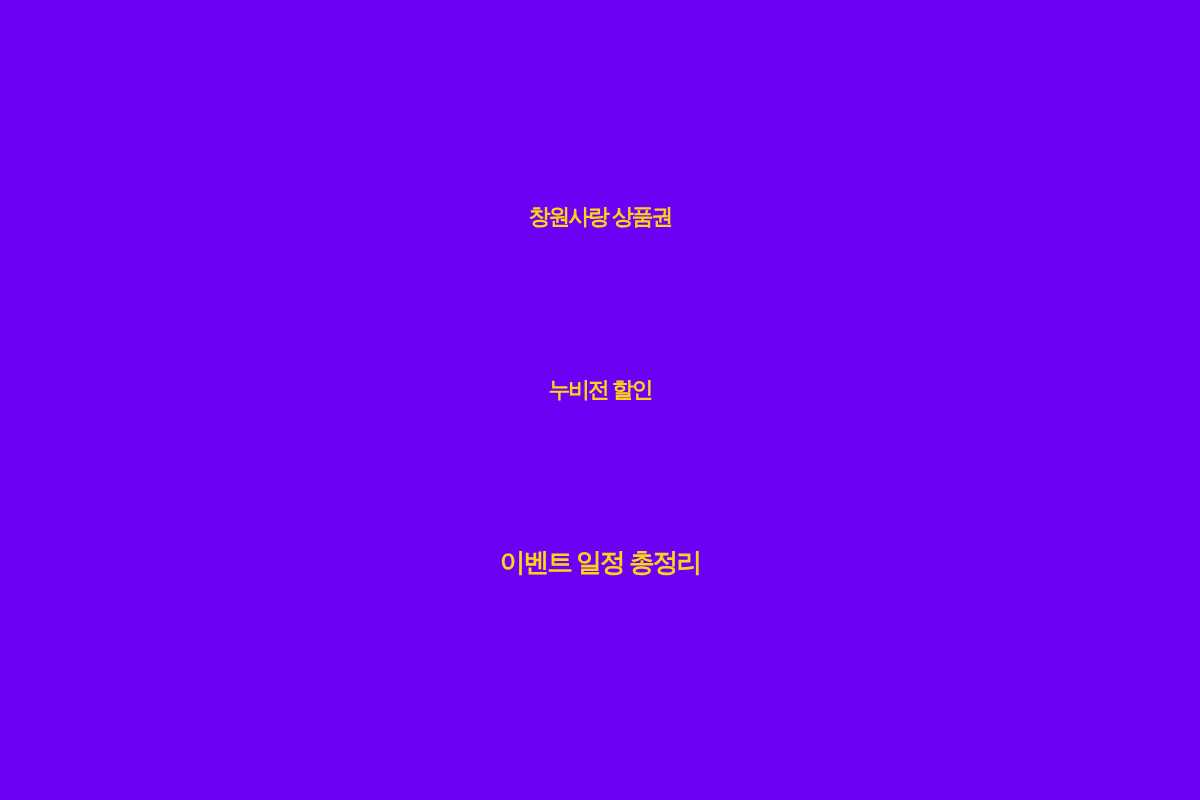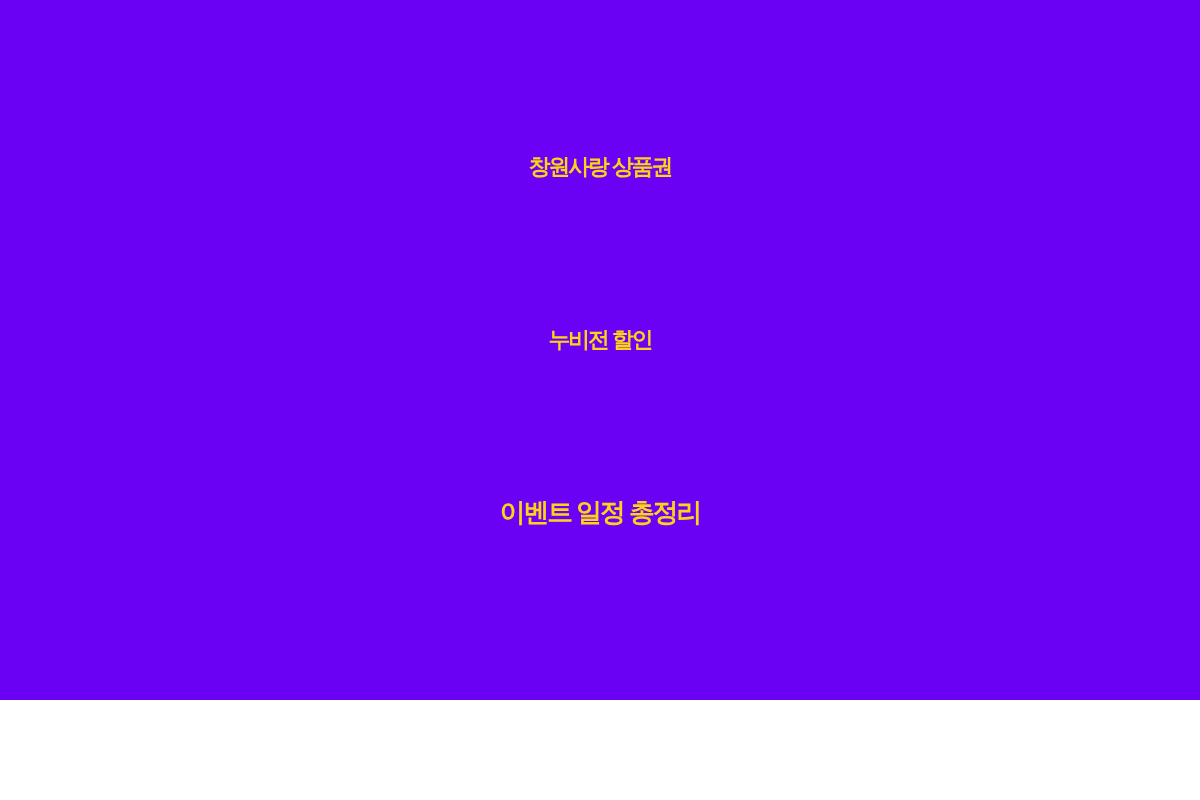--- a/index.html
+++ b/index.html
@@ -11,21 +11,21 @@
   body {
     width: 1200px;
     height: 800px;
     overflow: hidden;
     font-family: "Liberation Sans", "DejaVu Sans", sans-serif;
   }
 
   #banner {
     position: relative;
     width: 1200px;
-    height: 700px;
+    height: 800px;
     box-sizing: border-box;
     display: flex;
     flex-direction: column;
     align-items: flex-start;
     justify-content: center;
     background: #6A00F4;
     padding-bottom: 22px;
   }
 
   #headline {

